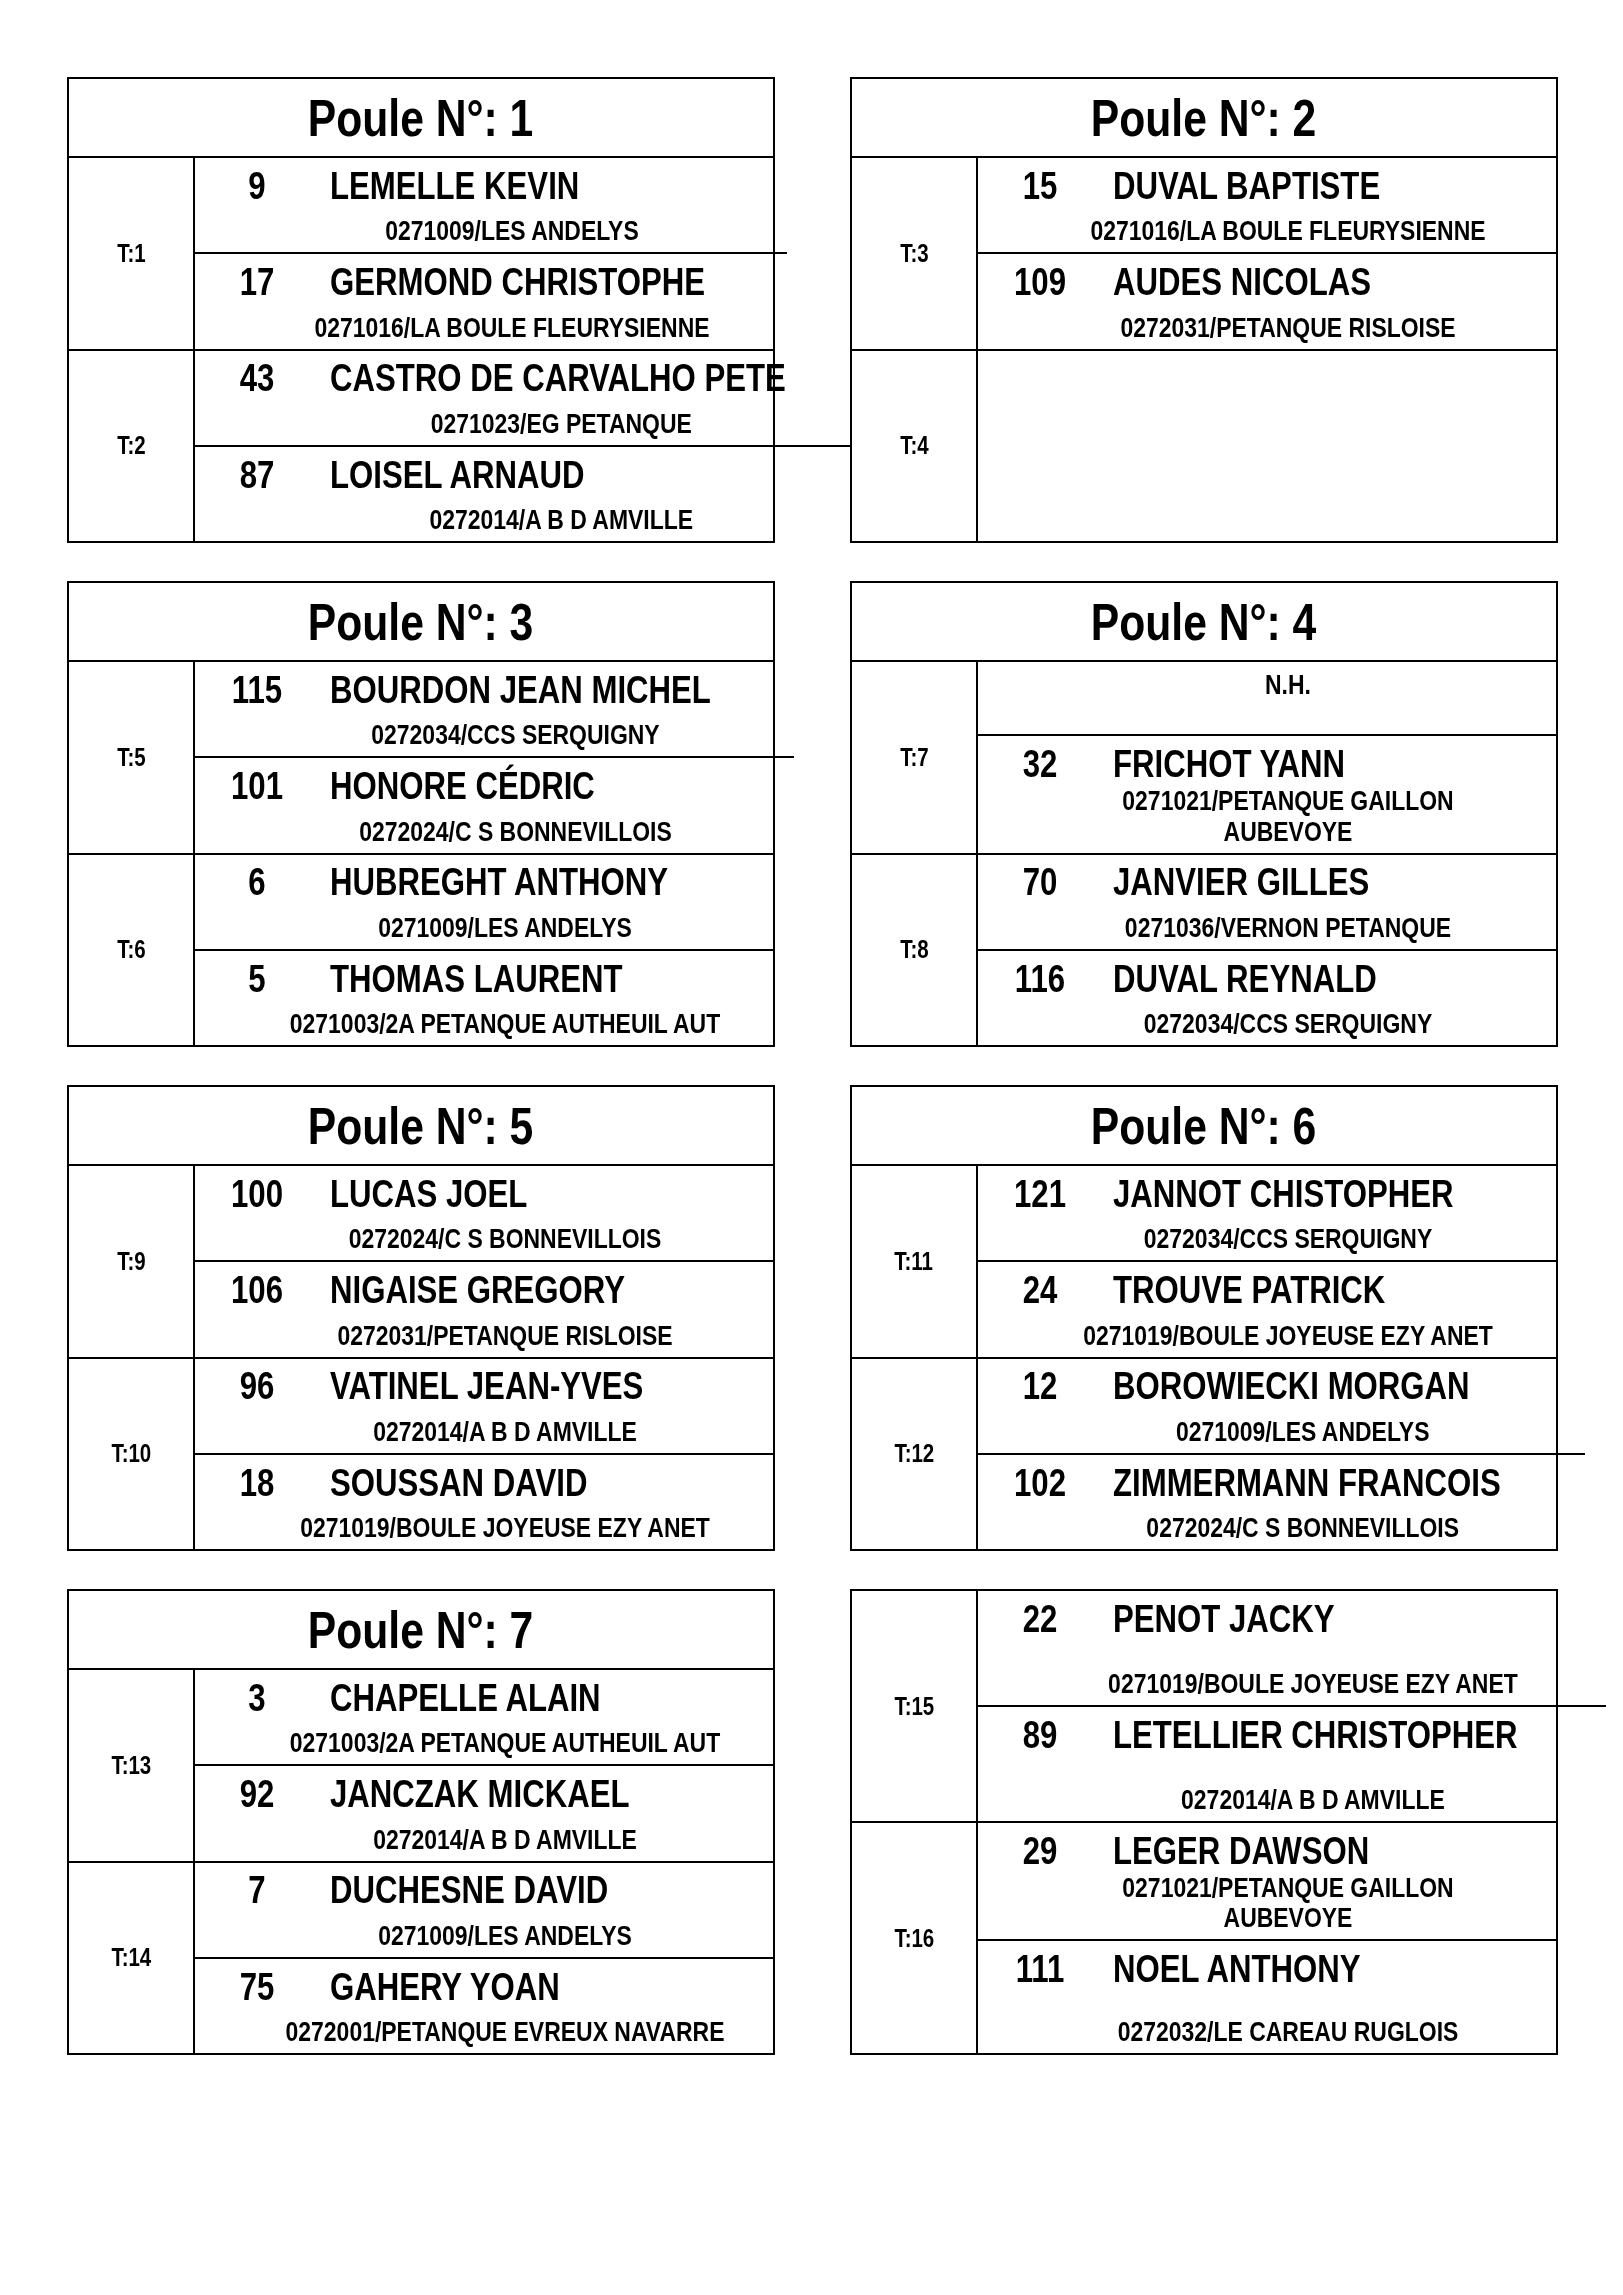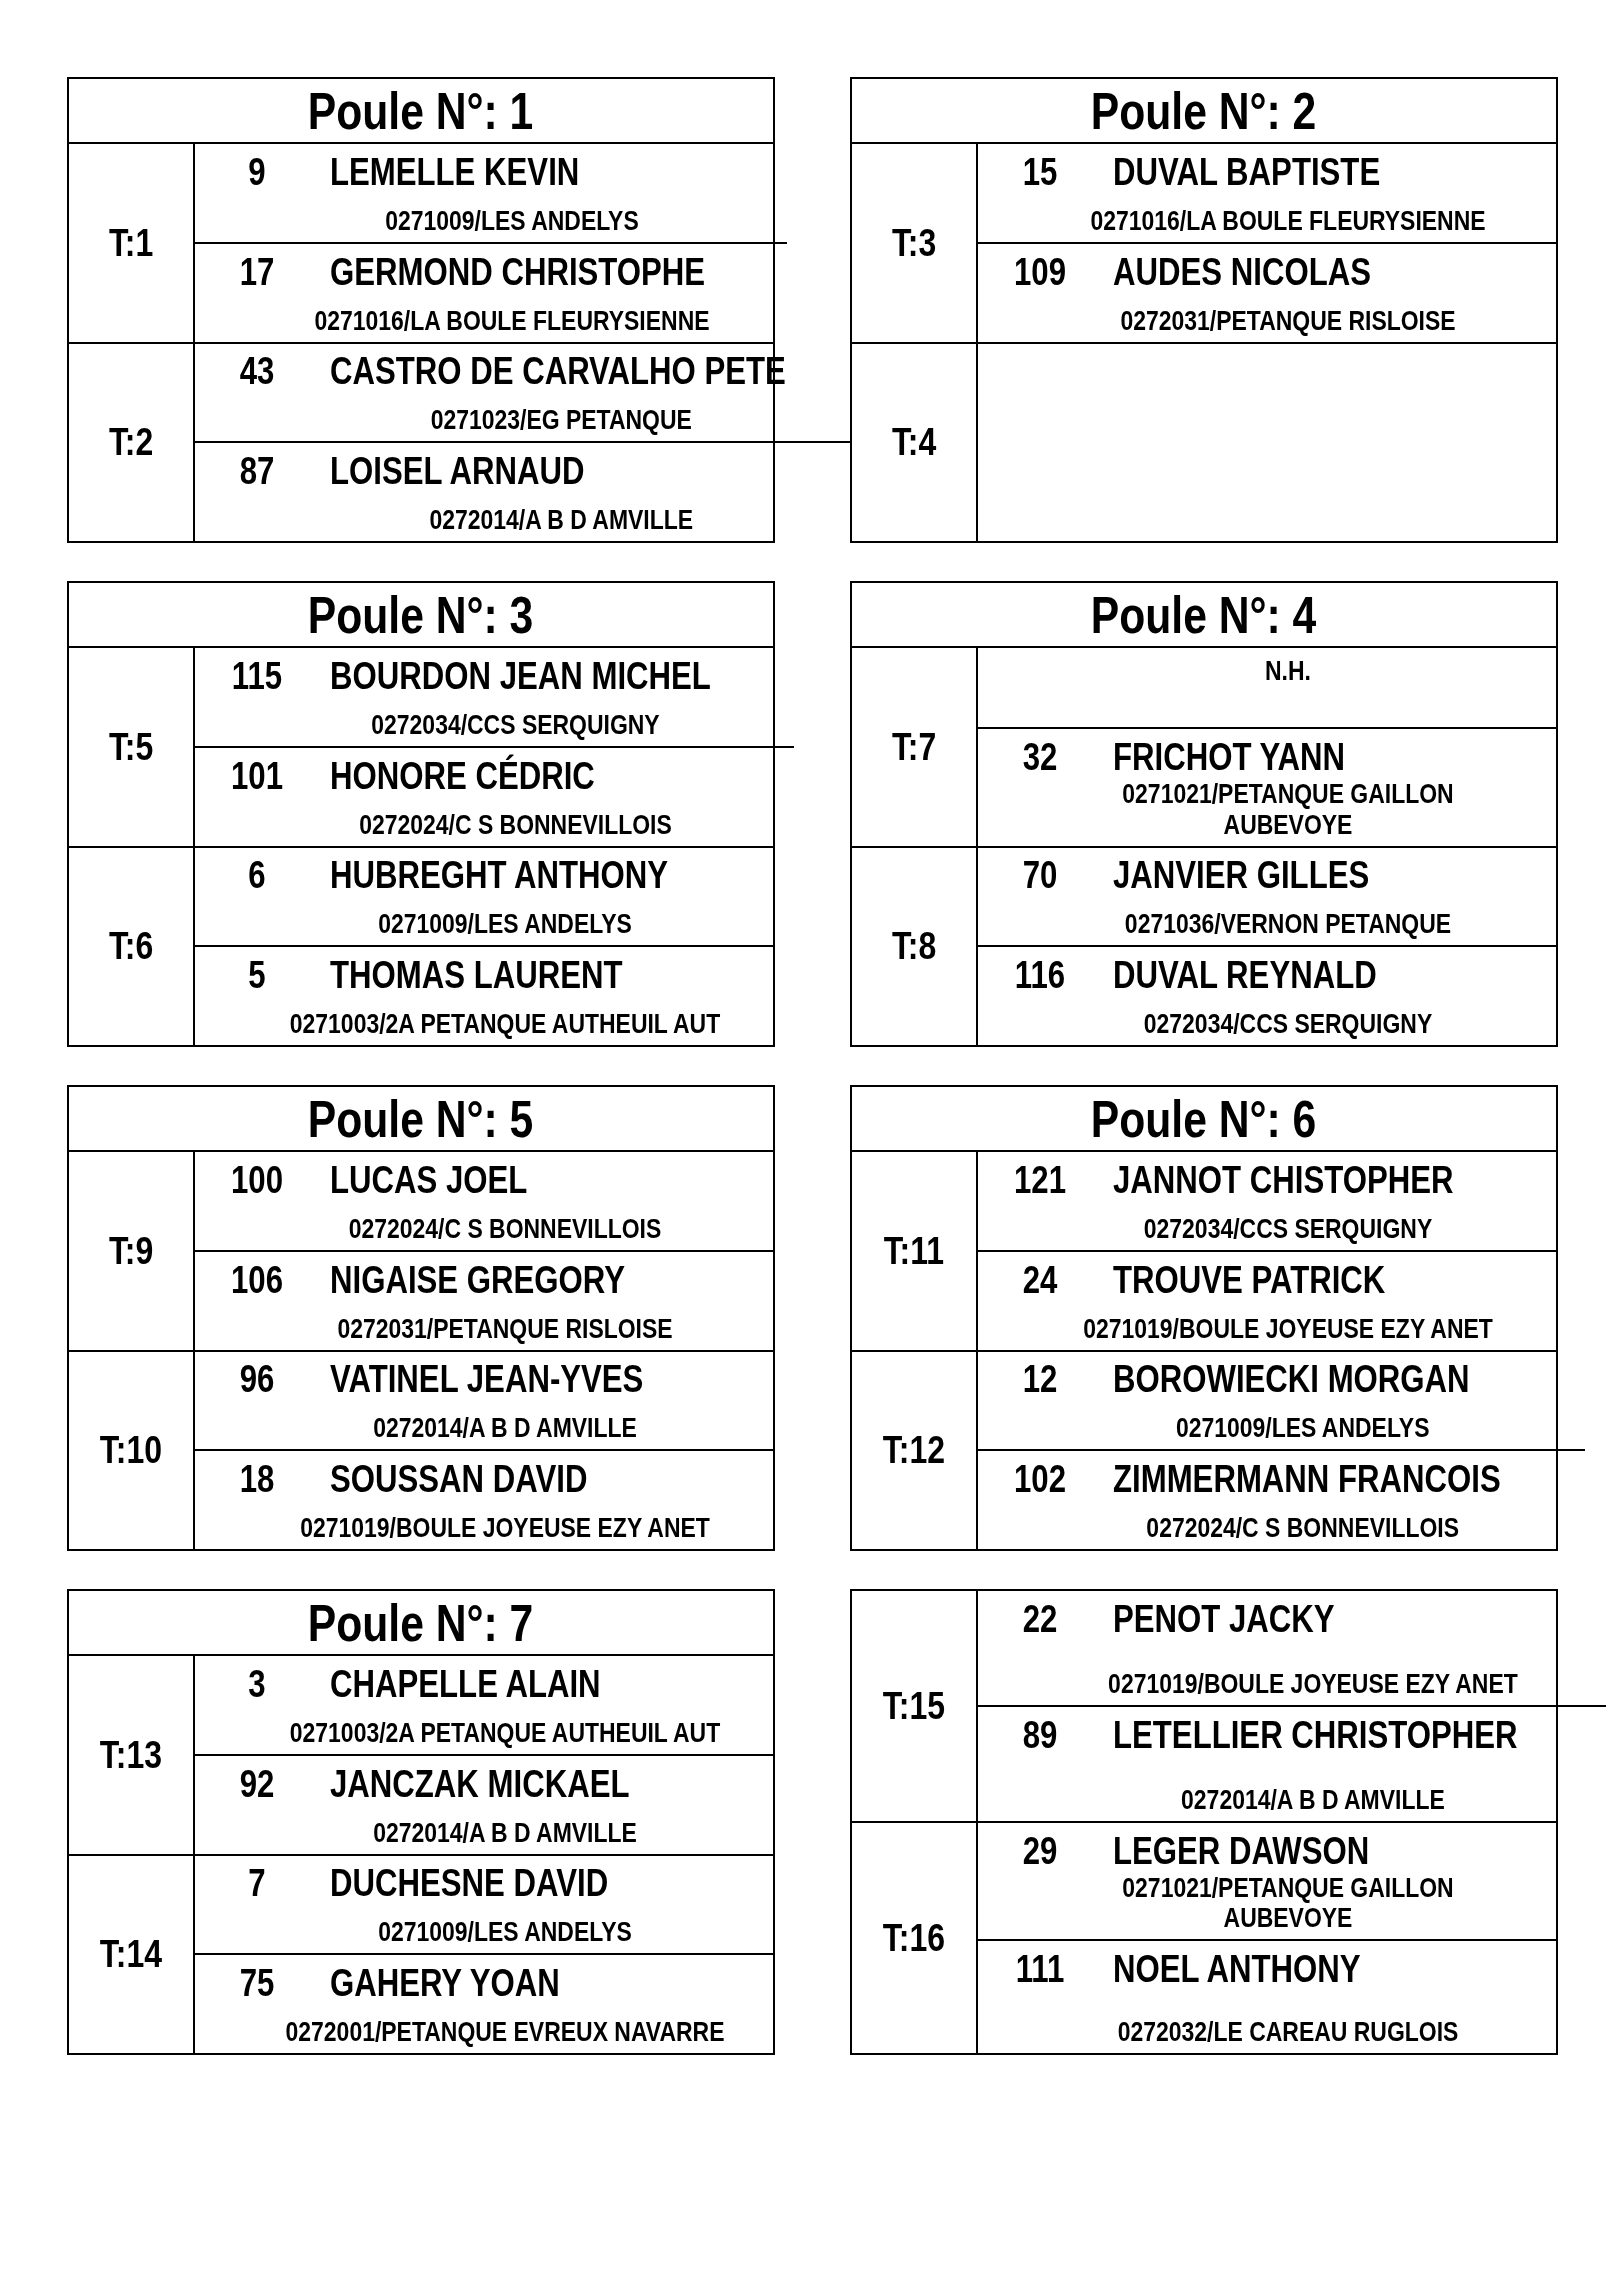--- a/index.html
+++ b/index.html
@@ -29,21 +29,21 @@
     width: 708px;
     height: 466px;
     border: 2.6px solid #000000;
     box-sizing: border-box;
     display: flex;
     flex-direction: column;
     background: #ffffff;
   }
   .pool-header {
     flex: none;
-    height: 65px;
+    height: 79px;
     border-bottom: 2.6px solid #000000;
     box-sizing: border-box;
     display: flex;
     align-items: center;
     justify-content: center;
     font-size: 52px;
   }
   .pool-body {
     flex: 1;
     display: flex;
@@ -57,21 +57,21 @@
   .section:first-child {
     border-bottom: 2.6px solid #000000;
   }
   .t-cell {
     flex: 0 0 126px;
     border-right: 2.6px solid #000000;
     box-sizing: border-box;
     display: flex;
     align-items: center;
     justify-content: center;
-    font-size: 39px;
+    font-size: 25px;
   }
   .players {
     flex: 1;
     display: flex;
     flex-direction: column;
     overflow: visible;
   }
   .player {
     flex: 1;
     box-sizing: border-box;

